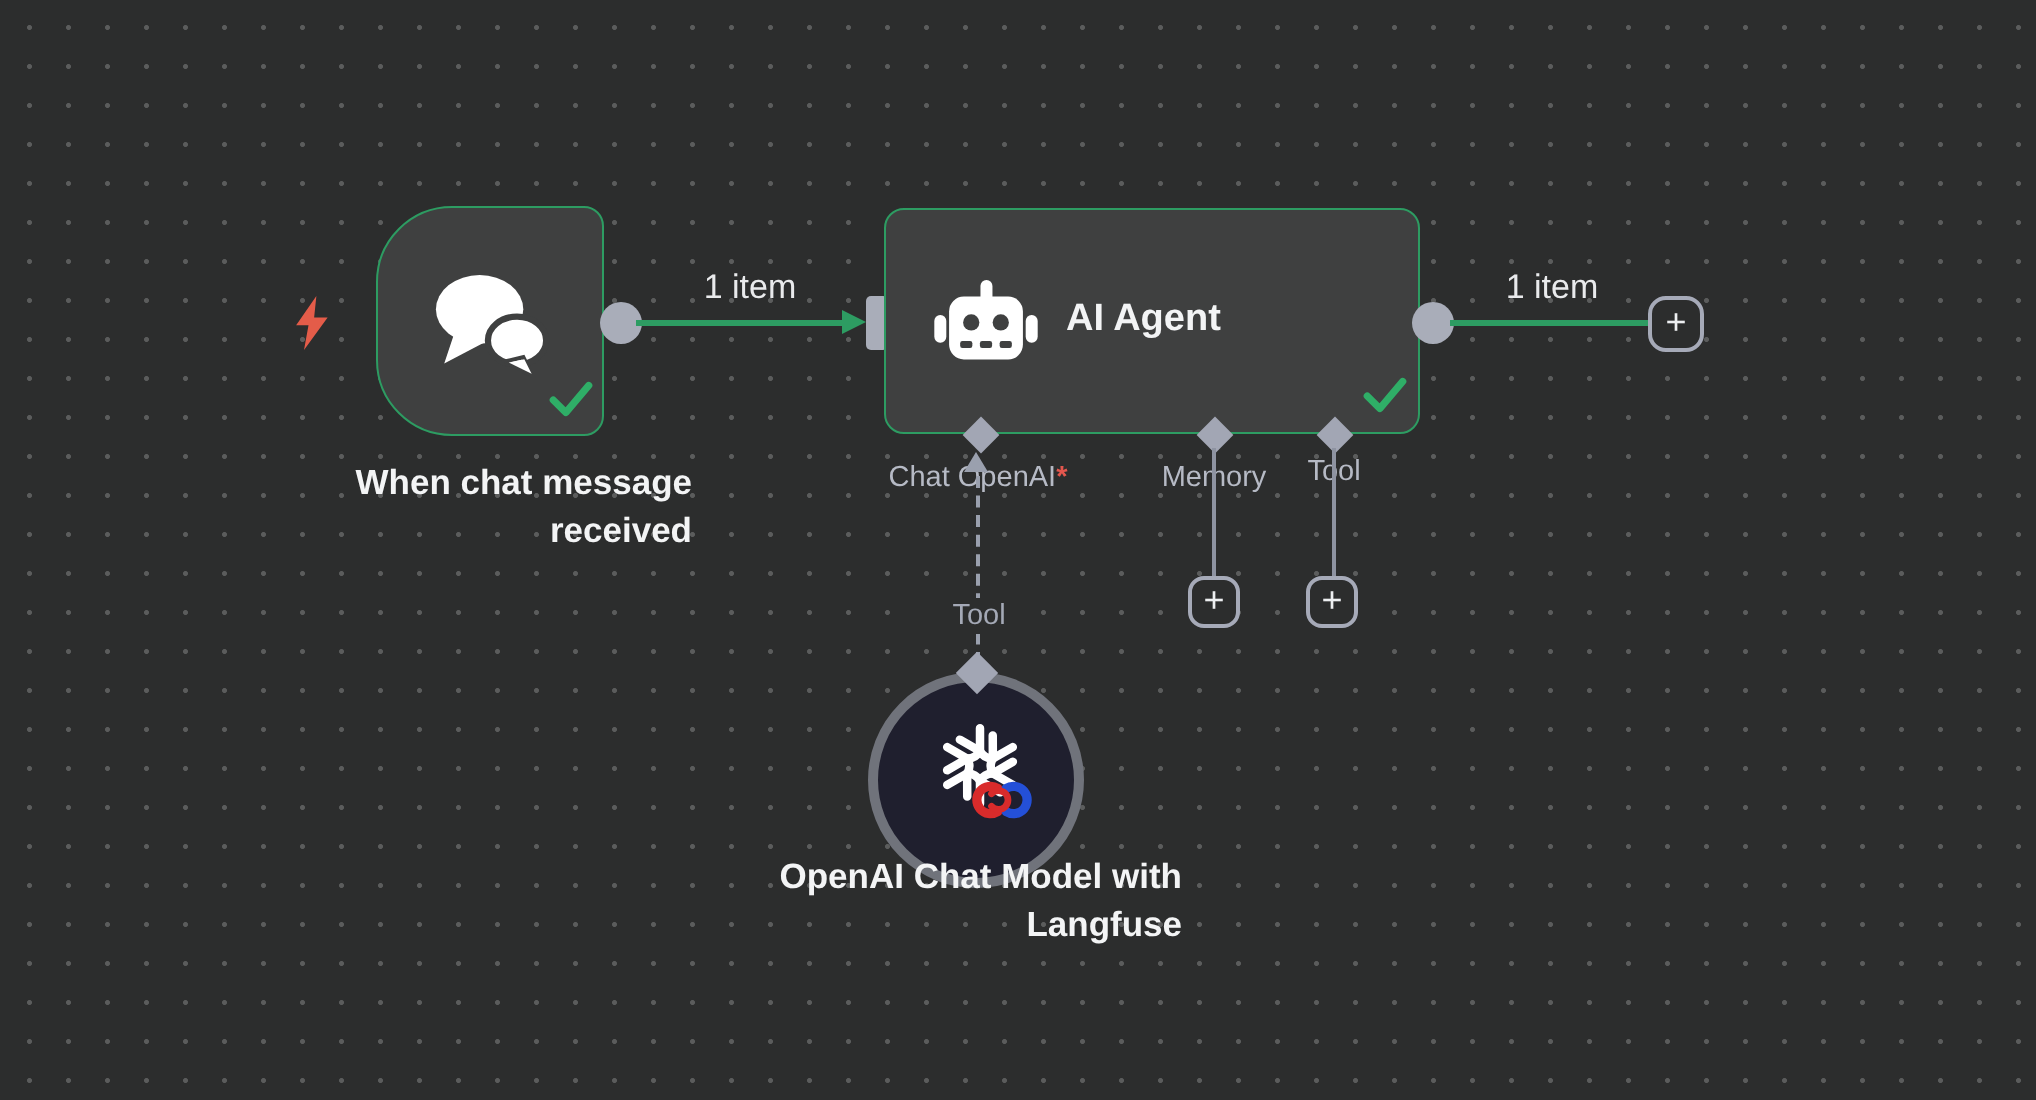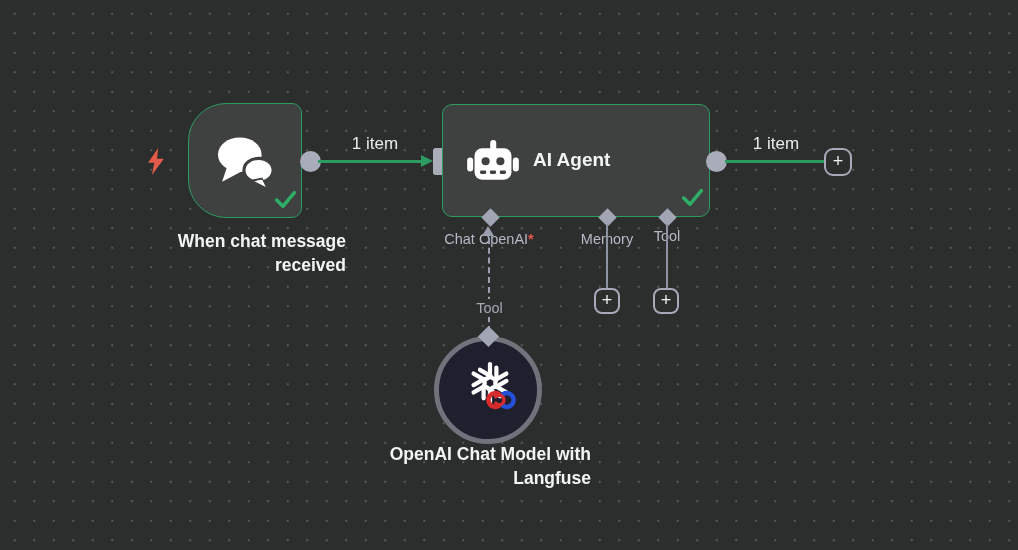--- a/index.html
+++ b/index.html
@@ -137,15 +137,15 @@
       <path d="M0,-20.5 L0,-8 A8,8 0 0 1 -7,-4 L-17.8,2.3" transform="rotate(180)"></path>
       <path d="M0,-20.5 L0,-8 A8,8 0 0 1 -7,-4 L-17.8,2.3" transform="rotate(240)"></path>
       <path d="M0,-20.5 L0,-8 A8,8 0 0 1 -7,-4 L-17.8,2.3" transform="rotate(300)"></path>
     </g>
   </svg>
   <svg class="abs" style="left:480px;top:389px" width="42" height="22" viewBox="0 0 40 20">
     <path d="M18 4.5 A6.5 6.5 0 1 0 18 15.5" stroke="#d92b2b" stroke-width="4.4" fill="none" stroke-linecap="round"></path>
     <path d="M22 4.5 A6.5 6.5 0 1 1 22 15.5" stroke="#2450d8" stroke-width="4.4" fill="none" stroke-linecap="round"></path>
     <path d="M15 7 A4.5 4.5 0 1 1 15 13" stroke="#d92b2b" stroke-width="3.2" fill="none" stroke-linecap="round"></path>
   </svg>
-  <div class="node-label" style="left:389px;top:443px;width:202px">OpenAI Chat Model with Langfuse</div>
+  <div class="node-label" style="left:389px;top:427px;width:202px">OpenAI Chat Model with Langfuse</div>
 
 </div>
 
 </body></html>

